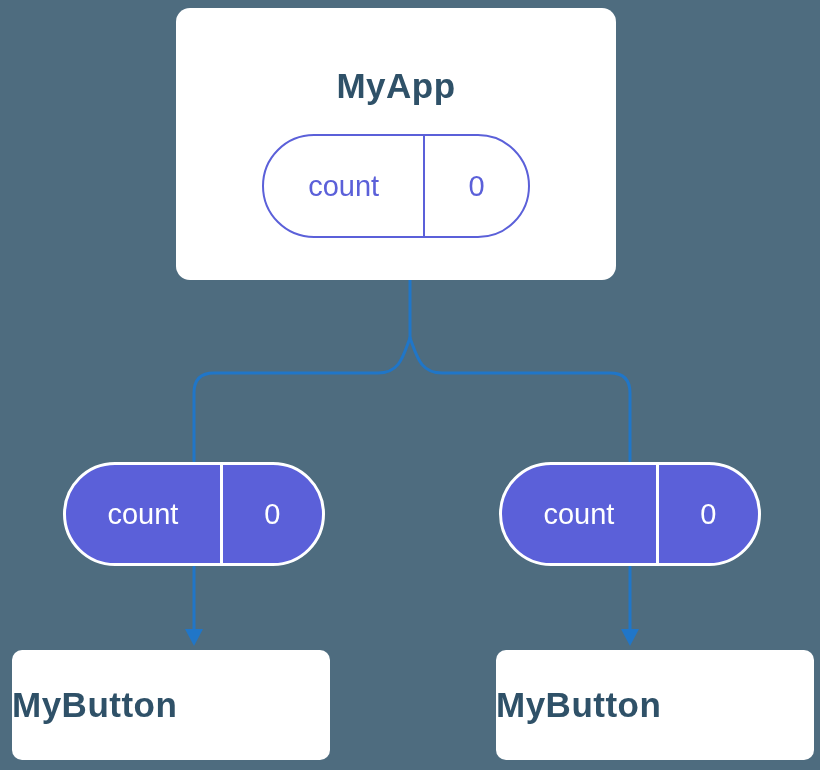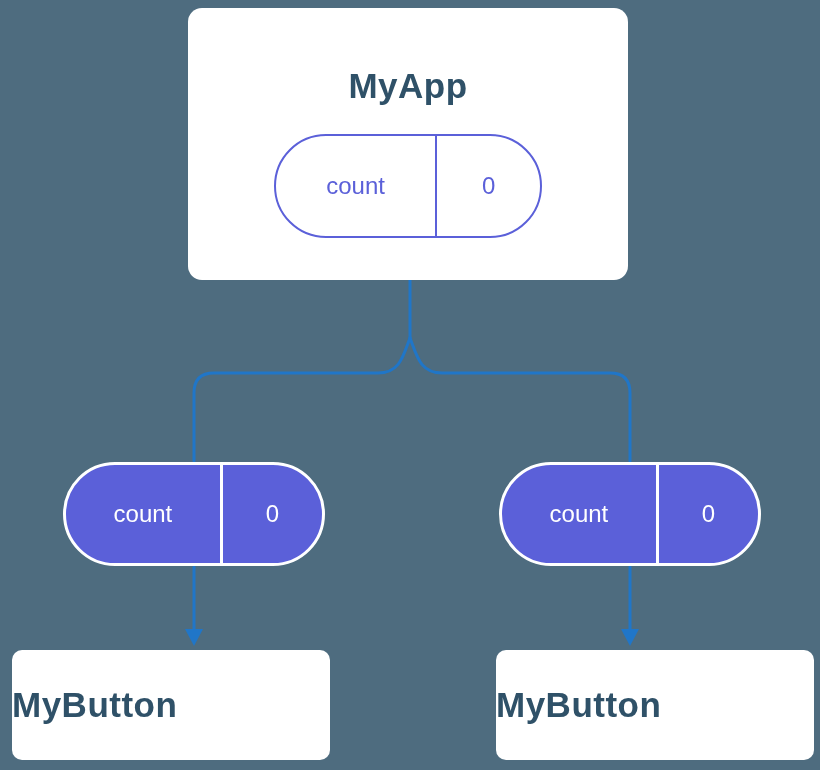--- a/index.html
+++ b/index.html
@@ -21,38 +21,38 @@
     color: var(--line, #2076C8);
     pointer-events: none;
   }
 
   .card {
     position: absolute;
     background: #ffffff;
     border-radius: 14px;
   }
 
-  .root-card { left: 188px; top: 8px; width: 440px; height: 272px; }
+  .root-card { left: 176px; top: 8px; width: 440px; height: 272px; }
 
   .card-title {
     font-weight: bold;
     font-size: 35px;
     color: var(--text, #2F5168);
     letter-spacing: 0.5px;
     text-align: center;
   }
   .root-title { margin-top: 58px; }
 
   .pill {
     position: absolute;
     display: flex;
     align-items: stretch;
     border-radius: 60px;
     overflow: hidden;
-    font-size: 24px;
+    font-size: 29px;
   }
   .pill-outline {
     left: 50%;
     transform: translateX(-50%);
     top: 126px;
     width: 268px;
     height: 104px;
     background: #ffffff;
     border: 2.5px solid var(--purple, #5B60D9);
     color: var(--purple, #5B60D9);

